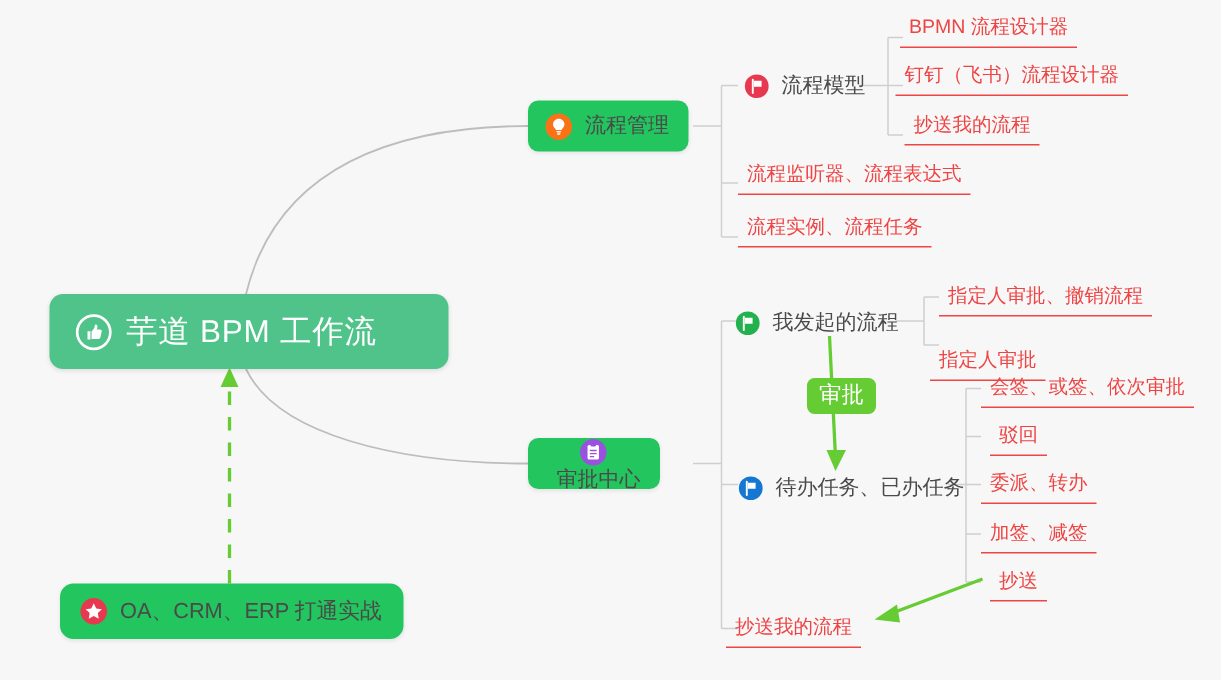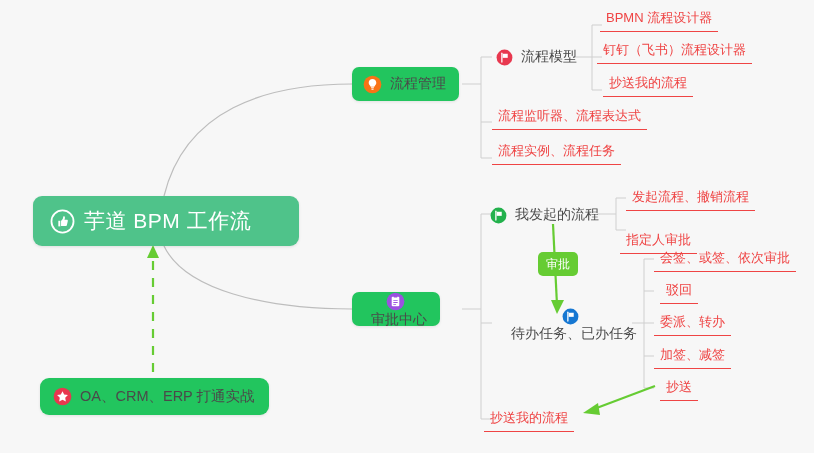--- a/index.html
+++ b/index.html
@@ -70,21 +70,21 @@
     position:relative;
     flex:0 0 auto;
   }
   .ic svg{display:block;}
 
   
   .chip{
     position:absolute;
     background:#66CC33;
     color:#ffffff;
-    font-size:12px;
+    font-size:15px;
     border-radius:5px;
     padding:5px 8px;
     line-height:14px;
     white-space:nowrap;
   }
 </style>
 </head>
 <body>
 
 <div id="canvas">
@@ -201,45 +201,45 @@
     <span class="ic">
       <svg width="17" height="17" viewBox="0 0 20 20">
         <circle cx="10" cy="10" r="9.3" fill="#22B14C"></circle>
         <path d="M6.9 4.9 v10.4" stroke="#ffffff" stroke-width="1.5" stroke-linecap="round" fill="none"></path>
         <path d="M7.8 5.6 h6.0 v4.8 h-6.0 z" fill="#ffffff"></path>
       </svg>
     </span>
     <span class="pill-label">我发起的流程</span>
   </div>
 
-  <div class="leaf" style="left:626px;top:188px;">发起流程、撤销流程</div>
+  <div class="leaf" style="left:626px;top:188px;">指定人审批、撤销流程</div>
   <div class="leaf" style="left:620px;top:231px;">指定人审批</div>
 
-  <div class="pill" style="left:503px;top:308px;box-shadow:none;background:transparent;padding-left:0;flex-direction:column;">
+  <div class="pill" style="left:492px;top:308px;box-shadow:none;background:transparent;padding-left:0;">
     <span class="ic">
       <svg width="17" height="17" viewBox="0 0 20 20">
         <circle cx="10" cy="10" r="9.3" fill="#1677D2"></circle>
         <path d="M6.9 4.9 v10.4" stroke="#ffffff" stroke-width="1.5" stroke-linecap="round" fill="none"></path>
         <path d="M7.8 5.6 h6.0 v4.8 h-6.0 z" fill="#ffffff"></path>
       </svg>
     </span>
     <span class="pill-label">待办任务、已办任务</span>
   </div>
 
   <div class="leaf" style="left:654px;top:249px;">会签、或签、依次审批</div>
   <div class="leaf" style="left:660px;top:281px;">驳回</div>
   <div class="leaf" style="left:654px;top:313px;">委派、转办</div>
   <div class="leaf" style="left:654px;top:346px;">加签、减签</div>
   <div class="leaf" style="left:660px;top:378px;">抄送</div>
 
   <div class="leaf" style="left:484px;top:409px;">抄送我的流程</div>
 
   <div class="chip" style="left:538px;top:252px;">审批</div>
 
-  <div class="pill" style="left:40px;top:378px;height:37px;border-radius:9px;padding:0 14px 0 13px;">
+  <div class="pill" style="left:40px;top:389px;height:37px;border-radius:9px;padding:0 14px 0 13px;">
     <span class="ic">
       <svg width="19" height="19" viewBox="0 0 20 20">
         <circle cx="10" cy="10" r="9.3" fill="#E8384F"></circle>
         <polygon points="10,4.4 11.75,8.0 15.7,8.55 12.85,11.3 13.52,15.25 10,13.4 6.48,15.25 7.15,11.3 4.3,8.55 8.25,8.0" fill="#ffffff"></polygon>
       </svg>
     </span>
     <span class="pill-label" style="font-size:14.5px;">OA、CRM、ERP 打通实战</span>
   </div>
 
 </div>

